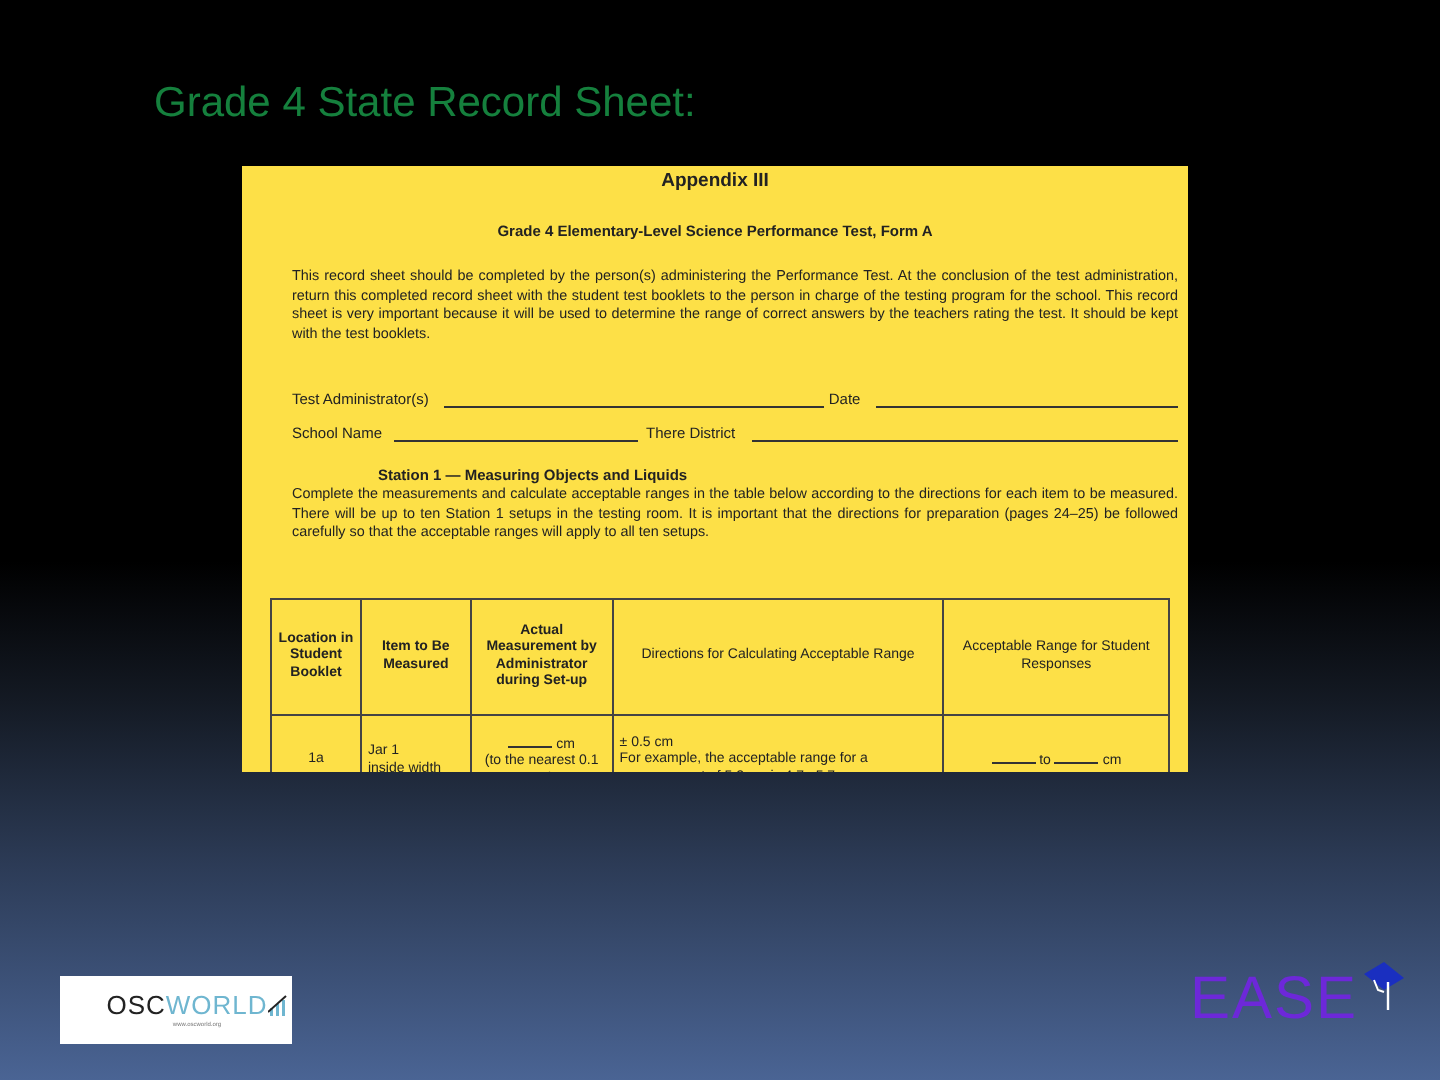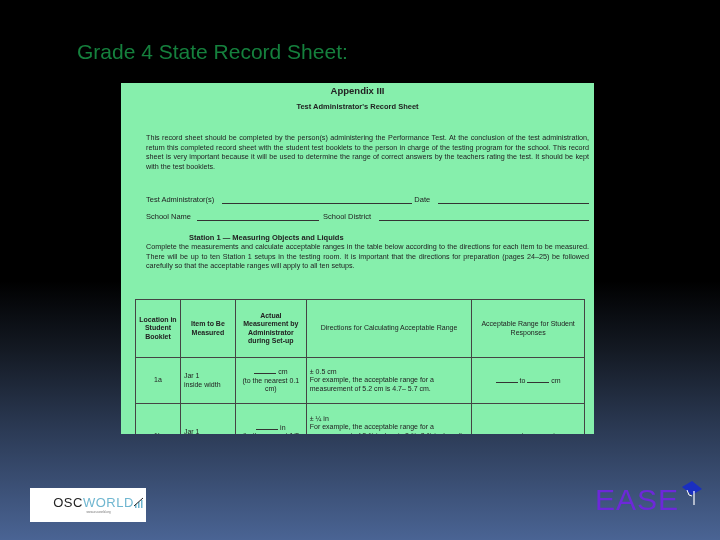--- a/index.html
+++ b/index.html
@@ -6,22 +6,22 @@
   body {
     width:720px; height:540px; overflow:hidden; position:relative;
     background: linear-gradient(to bottom, #000 0%, #000 52%, #141a24 65%, #2c3b56 80%, #4a6494 100%);
     font-family: "Liberation Sans", sans-serif;
   }
   .slide-title {
     position:absolute; left:77px; top:40px;
     color:#15803d; font-size:21px; font-family:"Liberation Sans", sans-serif;
   }
   .page {
-    position:absolute; left:121px; top:83px; width:473px; height:351px;
-    background:#86efac; overflow:hidden; color:#222;
+    position:absolute; left:121px; top:83px; width:473px; height:303px;
+    background:#fde047; overflow:hidden; color:#222;
     font-family:"Liberation Sans", sans-serif;
   }
   .appx { position:absolute; left:0; right:0; top:2px; text-align:center; font-weight:bold; font-size:9.5px; }
   .sub1 { position:absolute; left:0; right:0; top:19px; text-align:center; font-weight:bold; font-size:7.5px; }
   .sub2 { position:absolute; left:0; right:0; top:28px; text-align:center; font-size:7.5px; font-weight:bold; }
   .intro { position:absolute; left:25px; width:443px; top:50px; font-size:7.2px; line-height:9.5px; text-align:justify; }
   .field-row { position:absolute; left:25px; width:443px; font-size:7.5px; display:flex; align-items:flex-end; }
   .line { border-bottom:1px solid #333; height:8px; }
   .station-title { position:absolute; left:25px; top:150px; font-size:7.5px; font-weight:bold;margin-left:43px; }
   .station-text { position:absolute; left:25px; width:443px; top:159px; font-size:7.2px; line-height:9.5px; text-align:justify; }
@@ -49,33 +49,33 @@
   .ease-text { position:absolute; left:0; top:0; font-size:30px; color:#6d28d9; font-family:"Liberation Sans", sans-serif; letter-spacing:1px; }
   .ease-cap { position:absolute; left:85px; top:-2px; }
 </style>
 </head>
 <body>
 
 <div class="slide-title">Grade 4 State Record Sheet:</div>
 
 <div class="page">
   <div class="appx">Appendix III</div>
-  <div class="sub1">Test Administrator's Record Sheet</div>
+  <div class="sub2">Grade 4 Elementary-Level Science Performance Test, Form A</div>
   <div class="intro">This record sheet should be completed by the person(s) administering the Performance Test. At the conclusion of the test administration, return this completed record sheet with the student test booklets to the person in charge of the testing program for the school. This record sheet is very important because it will be used to determine the range of correct answers by the teachers rating the test. It should be kept with the test booklets.</div>
 
   <div class="field-row" style="top:112px;">
     <span>Test Administrator(s)</span>
     <span class="line" style="width:190px;margin:0 2px 0 8px;"></span>
     <span>Date</span>
     <span class="line" style="flex:1;margin-left:8px;"></span>
   </div>
   <div class="field-row" style="top:129px;">
     <span>School Name</span>
     <span class="line" style="width:122px;margin:0 4px 0 6px;"></span>
-    <span>School District</span>
+    <span>There District</span>
     <span class="line" style="flex:1;margin-left:8px;"></span>
   </div>
 
   <div class="station-title">Station 1 — Measuring Objects and Liquids</div>
   <div class="station-text">Complete the measurements and calculate acceptable ranges in the table below according to the directions for each item to be measured. There will be up to ten Station 1 setups in the testing room. It is important that the directions for preparation (pages 24–25) be followed carefully so that the acceptable ranges will apply to all ten setups.</div>
 
   <table class="rec">
     <colgroup>
       <col style="width:45px">
         <col style="width:55px">

